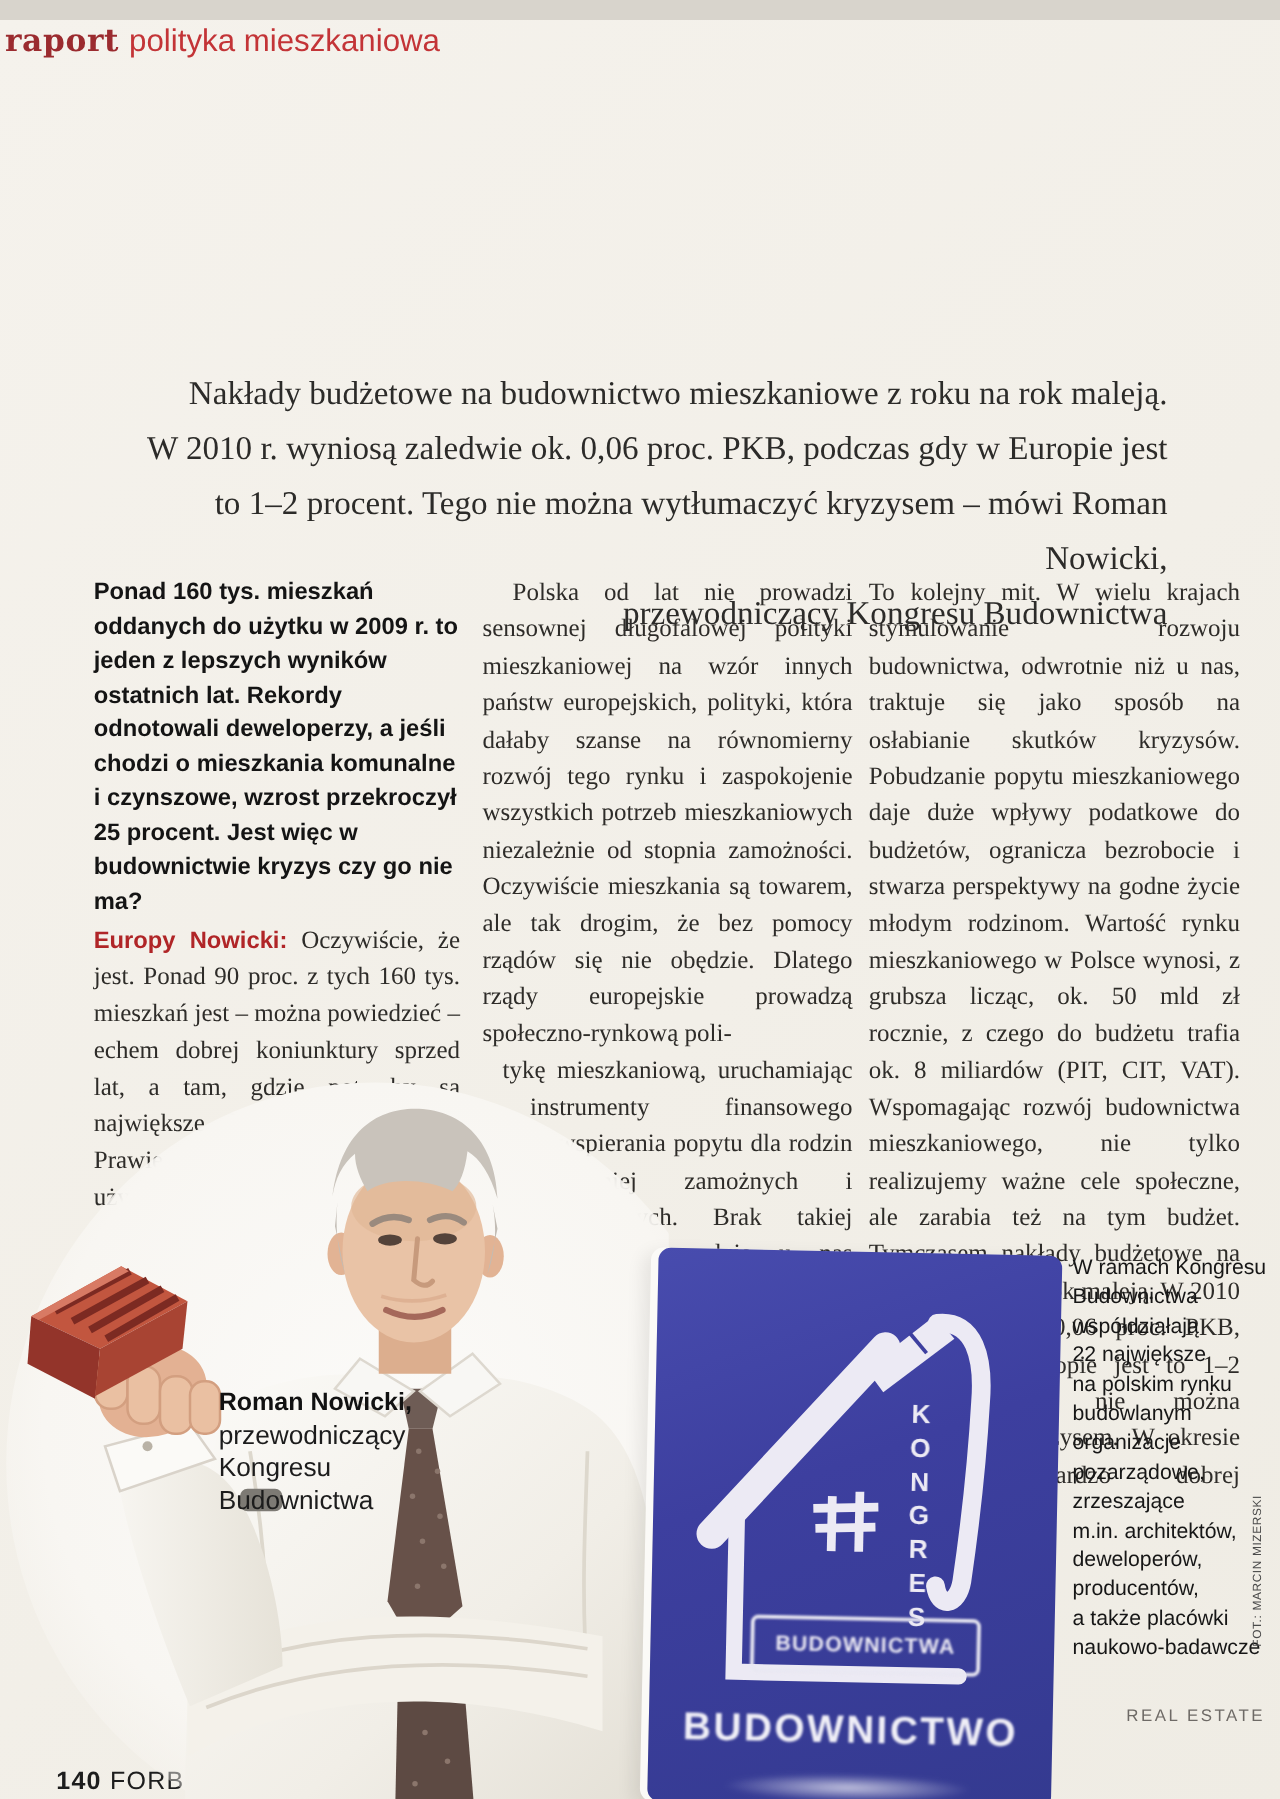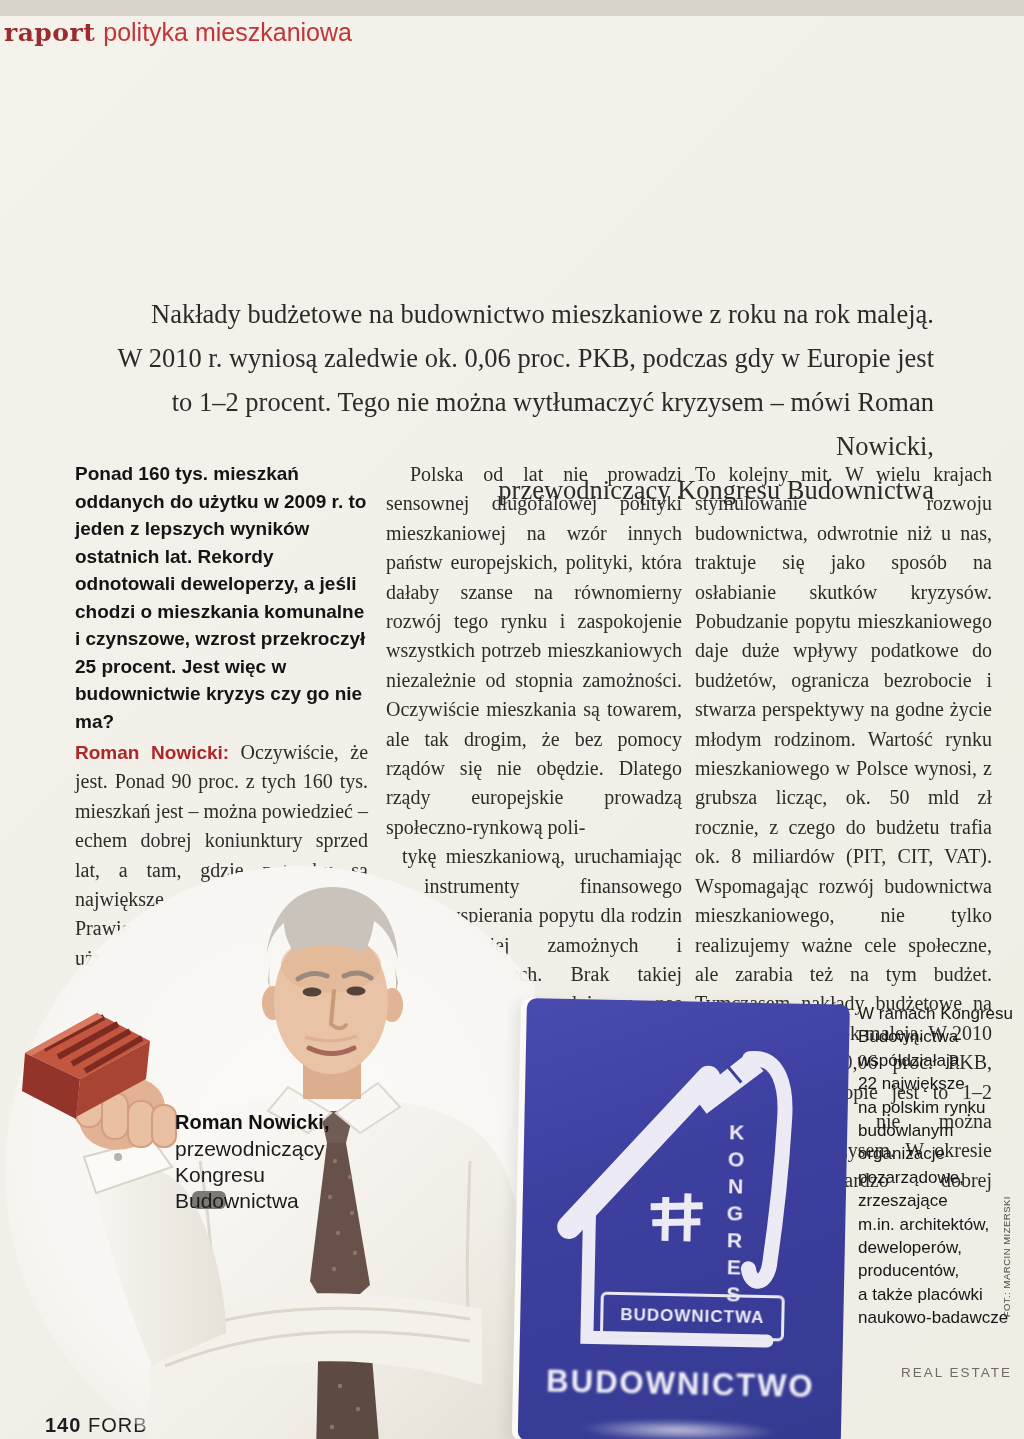--- a/index.html
+++ b/index.html
@@ -178,21 +178,21 @@
           <line x1="72" y1="203" x2="130" y2="170"></line>
           <line x1="85" y1="210" x2="142" y2="177"></line>
         </g>
         <polygon points="25,192 97,152 103,156 31,195" fill="#d87a64"></polygon>
       </g>
     </svg>
   </div>
 
   <div class="col col1">
     <p class="lead-q">Ponad 160 tys. mieszkań oddanych do użytku w 2009 r. to jeden z lepszych wyników ostatnich lat. Rekordy odnotowali deweloperzy, a jeśli chodzi o mieszkania komunalne i czynszowe, wzrost przekroczył 25 procent. Jest więc w budownictwie kryzys czy go nie ma?</p>
-    <p class="serif"><span class="red-name">Roman Nowicki:</span> <span>Oczywiście, że jest. Ponad 90 proc. z tych 160 tys. mieszkań jest – można powiedzieć – echem dobrej koniunktury sprzed lat, a tam, gdzie potrzeby są największe, buduje się najmniej. Prawie 90 proc. z oddanych do użytku zasobów to lokale dla „bogatych” (deweloperzy i budownictwo</span></p>
+    <p class="serif"><span class="red-name">Europy Nowicki:</span> <span>Oczywiście, że jest. Ponad 90 proc. z tych 160 tys. mieszkań jest – można powiedzieć – echem dobrej koniunktury sprzed lat, a tam, gdzie potrzeby są największe, buduje się najmniej. Prawie 90 proc. z oddanych do użytku zasobów to lokale dla „bogatych” (deweloperzy i budownictwo</span></p>
     <p class="serif narrow">indywidualne) i do tego głównie w sześciu aglomeracjach. Za ich rogatkami jest już gorzej niż źle. W 2009 r. zbudowano lub pozyskano w wyniku</p>
   </div>
 
   <div class="col col2">
     <p class="serif indent">Polska od lat nie prowadzi sensownej długofalowej polityki mieszkaniowej na wzór innych państw europejskich, polityki, która dałaby szanse na równomierny rozwój tego rynku i zaspokojenie wszystkich potrzeb mieszkaniowych niezależnie od stopnia zamożności. Oczywiście mieszkania są towarem, ale tak drogim, że bez pomocy rządów się nie obędzie. Dlatego rządy europejskie prowadzą społeczno-rynkową poli-</p>
     <p class="serif">
       <span class="stair s1"></span>
       <span class="stair s2"></span>
       <span class="stair s3"></span>
       <span class="stair s4"></span>

